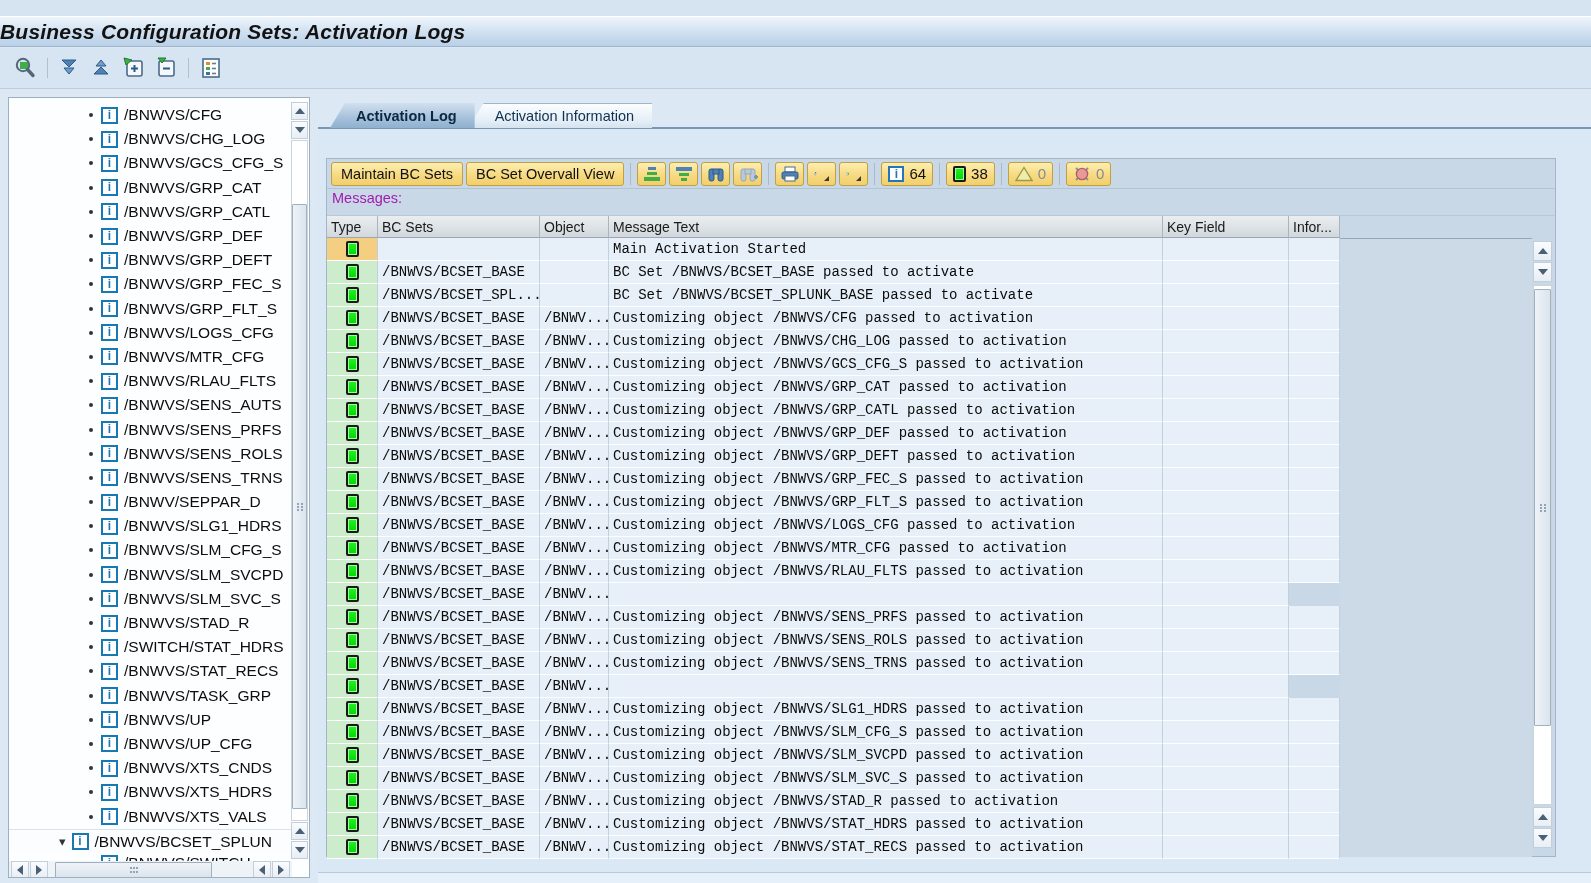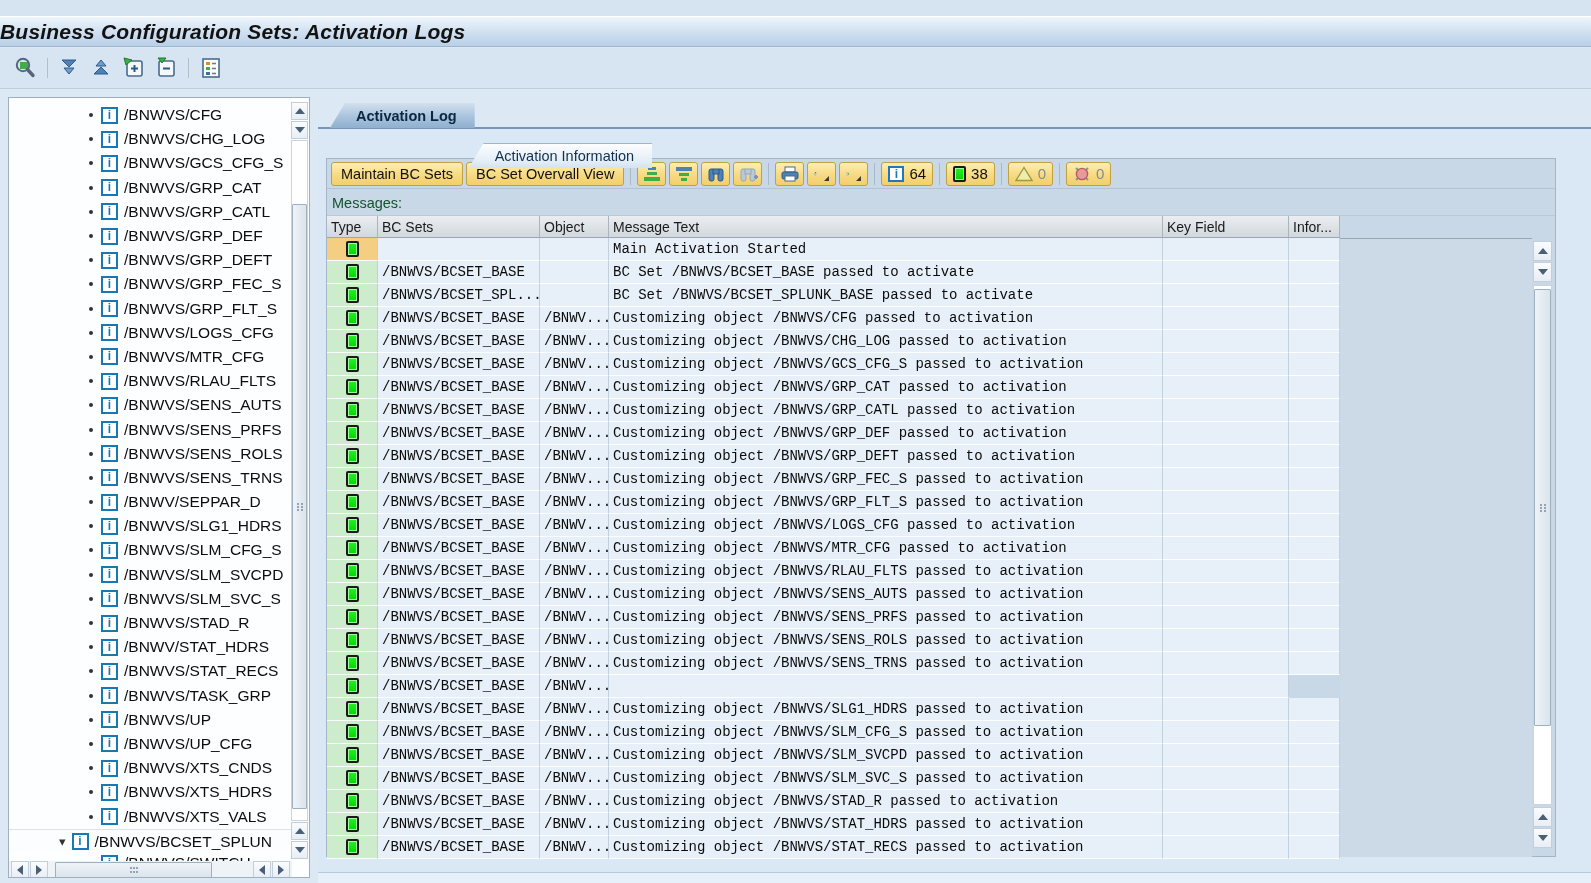--- a/index.html
+++ b/index.html
@@ -61,21 +61,21 @@
 
   
   .tabs{ position:absolute; left:330px; top:103px; height:25px; display:flex; }
   .tab{
     position:relative; height:25px; padding:0 18px 0 26px; display:flex; align-items:center;
     font-size:14.5px; color:#11304f; cursor:pointer;
     clip-path:polygon(15px 0, 100% 0, 100% 100%, 0 100%);
     margin-right:-6px;
   }
   .tab.selected{ background:linear-gradient(180deg,#d2e0ee 0%,#a9c3dd 55%,#8fb0cf 100%); z-index:2; font-weight:bold; color:#0c2741; }
-  .tab.unselected{ background:linear-gradient(180deg,#fcfdfe 0%,#e4eef7 70%,#d4e3f0 100%); z-index:1; border-top:1px solid #9db7cf;margin-top:40px; }
+  .tab.unselected{ background:linear-gradient(180deg,#fcfdfe 0%,#e4eef7 70%,#d4e3f0 100%); z-index:1; border-top:1px solid #9db7cf; }
   .tab-rule{ position:absolute; left:318px; top:127px; width:1273px; height:2px; background:#7795b4; }
   .tab-content{ position:absolute; left:318px; top:129px; width:1273px; height:743px; background:#dae8f5; }
 
   
   .log-container{
     position:absolute; left:326px; top:158px; width:1230px; height:699px;
     background:#c9d8e6; border:1px solid #a4b5c6;
   }
   .log-toolbar{
     position:absolute; left:0; top:0; width:100%; height:30px; border-bottom:1px solid #b2c3d4;
@@ -85,21 +85,21 @@
     height:24px; background:linear-gradient(180deg,#fdeeb0,#f6d87e 60%,#f2cf6e);
     border:1px solid #bfa142; border-radius:3px; display:flex; align-items:center; justify-content:center;
     font-size:14.5px; color:#111; padding:0 9px; cursor:pointer; white-space:nowrap;
   }
   .ybtn.icon{ width:29px; padding:0; }
   .ybtn.wide{ padding:0 6px; gap:5px; }
   .ybtn .count{ font-size:15px; }
   .ybtn.disabled .count{ color:#858c93; }
   .ysep{ width:1px; height:22px; background:#a8b9c9; margin:0 3px; }
   .dd-corner{ width:0; height:0; border-left:5px solid transparent; border-bottom:5px solid #3a3a3a; margin-left:2px; align-self:flex-end; margin-bottom:4px; }
-  .messages-row{ position:absolute; left:0; top:31px; width:100%; height:26px; border-bottom:1px solid #b9c9d8; display:flex; align-items:center; padding-left:5px; font-size:14.5px; color:#14532d; }
+  .messages-row{ position:absolute; left:0; top:31px; width:100%; height:26px; border-bottom:1px solid #b9c9d8; display:flex; padding-left:5px; font-size:14.5px; color:#a21caf; }
 
   
   .grid{ position:absolute; left:0; top:57px; width:1013px; }
   .grid-header{ display:grid; grid-template-columns:51px 162px 69px 554px 126px 51px; height:22px; }
   .hcell{
     background:linear-gradient(180deg,#eaeef1,#d2d8dd); border-right:1px solid #aab4bd; border-bottom:1px solid #9aa7b2;
     font-size:14px; color:#1a1a1a; display:flex; align-items:center; padding-left:4px; overflow:hidden; white-space:nowrap; cursor:pointer;
   }
   .grid-row{ display:grid; grid-template-columns:51px 162px 69px 554px 126px 51px; height:23px; cursor:pointer;font-family:Liberation Mono, monospace; }
   .cell{
@@ -289,21 +289,21 @@
           <span class="tree-label">/BNWVS/SLM_SVC_S</span>
         </div>
         <div class="tree-row">
           <span class="tree-dot"></span>
           <span class="info-icon">i</span>
           <span class="tree-label">/BNWVS/STAD_R</span>
         </div>
         <div class="tree-row">
           <span class="tree-dot"></span>
           <span class="info-icon">i</span>
-          <span class="tree-label">/BNWV/STAT_HDRS</span>
+          <span class="tree-label">/SWITCH/STAT_HDRS</span>
         </div>
         <div class="tree-row">
           <span class="tree-dot"></span>
           <span class="info-icon">i</span>
           <span class="tree-label">/BNWVS/STAT_RECS</span>
         </div>
         <div class="tree-row">
           <span class="tree-dot"></span>
           <span class="info-icon">i</span>
           <span class="tree-label">/BNWVS/TASK_GRP</span>
@@ -647,21 +647,20 @@
             <div class="cell">Customizing object /BNWVS/RLAU_FLTS passed to activation</div>
             <div class="cell"></div>
             <div class="cell"></div>
           </div>
           <div class="grid-row">
             <div class="cell type ">
               <span class="status-square"></span>
             </div>
             <div class="cell">/BNWVS/BCSET_BASE</div>
             <div class="cell">/BNWV...</div>
-            <div class="cell">Customizing object /BNWVS/SENS_AUTS passed to activation</div>
             <div class="cell"></div>
             <div class="cell"></div>
           </div>
           <div class="grid-row">
             <div class="cell type ">
               <span class="status-square"></span>
             </div>
             <div class="cell">/BNWVS/BCSET_BASE</div>
             <div class="cell">/BNWV...</div>
             <div class="cell">Customizing object /BNWVS/SENS_PRFS passed to activation</div>

